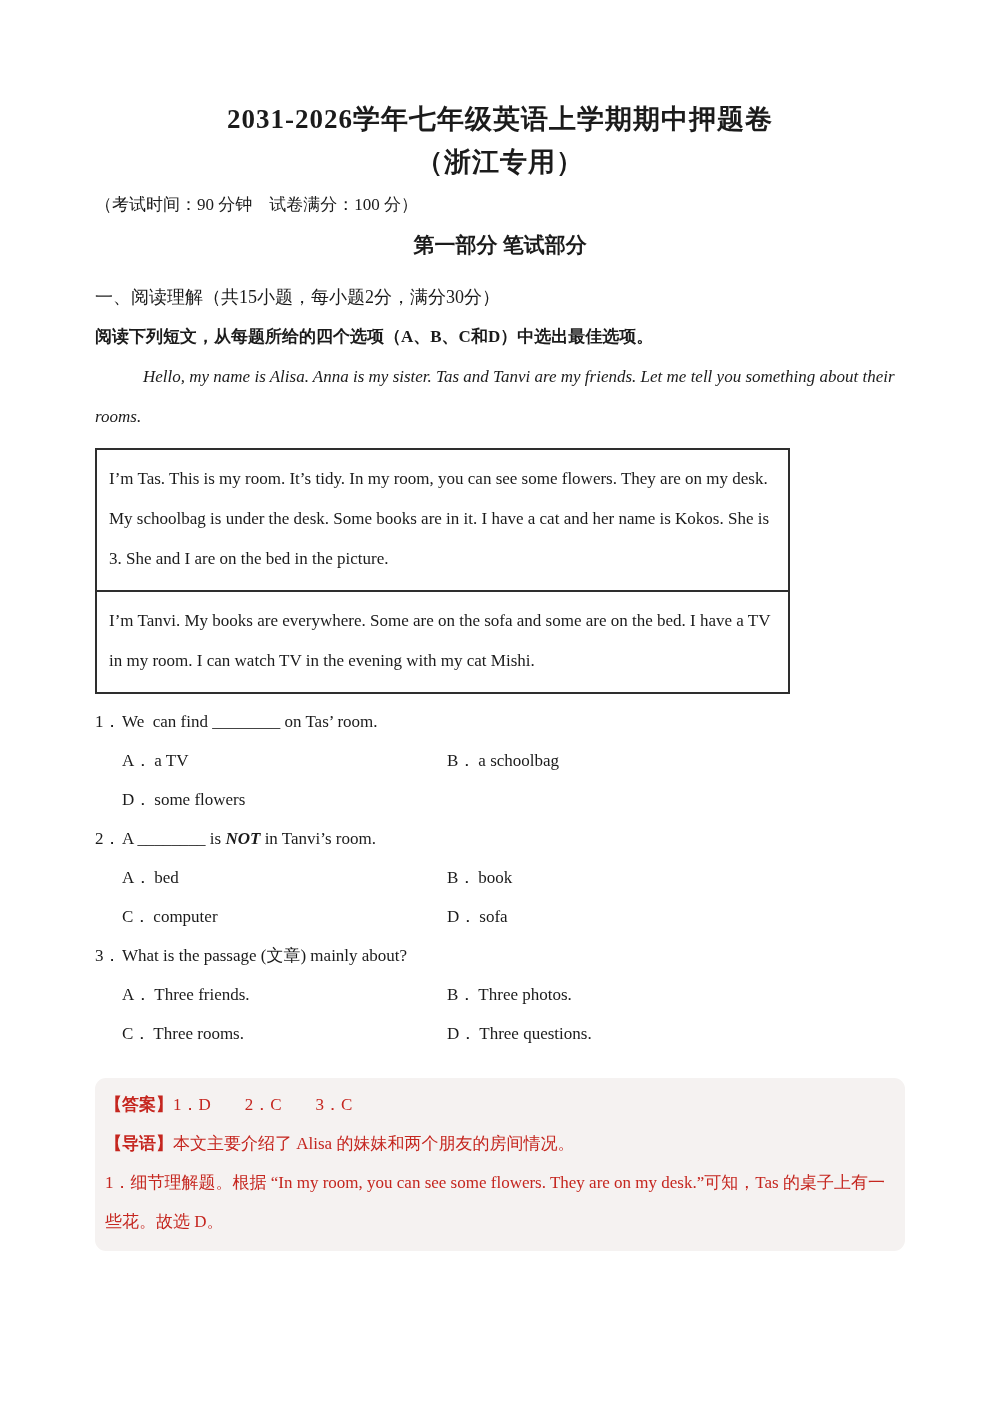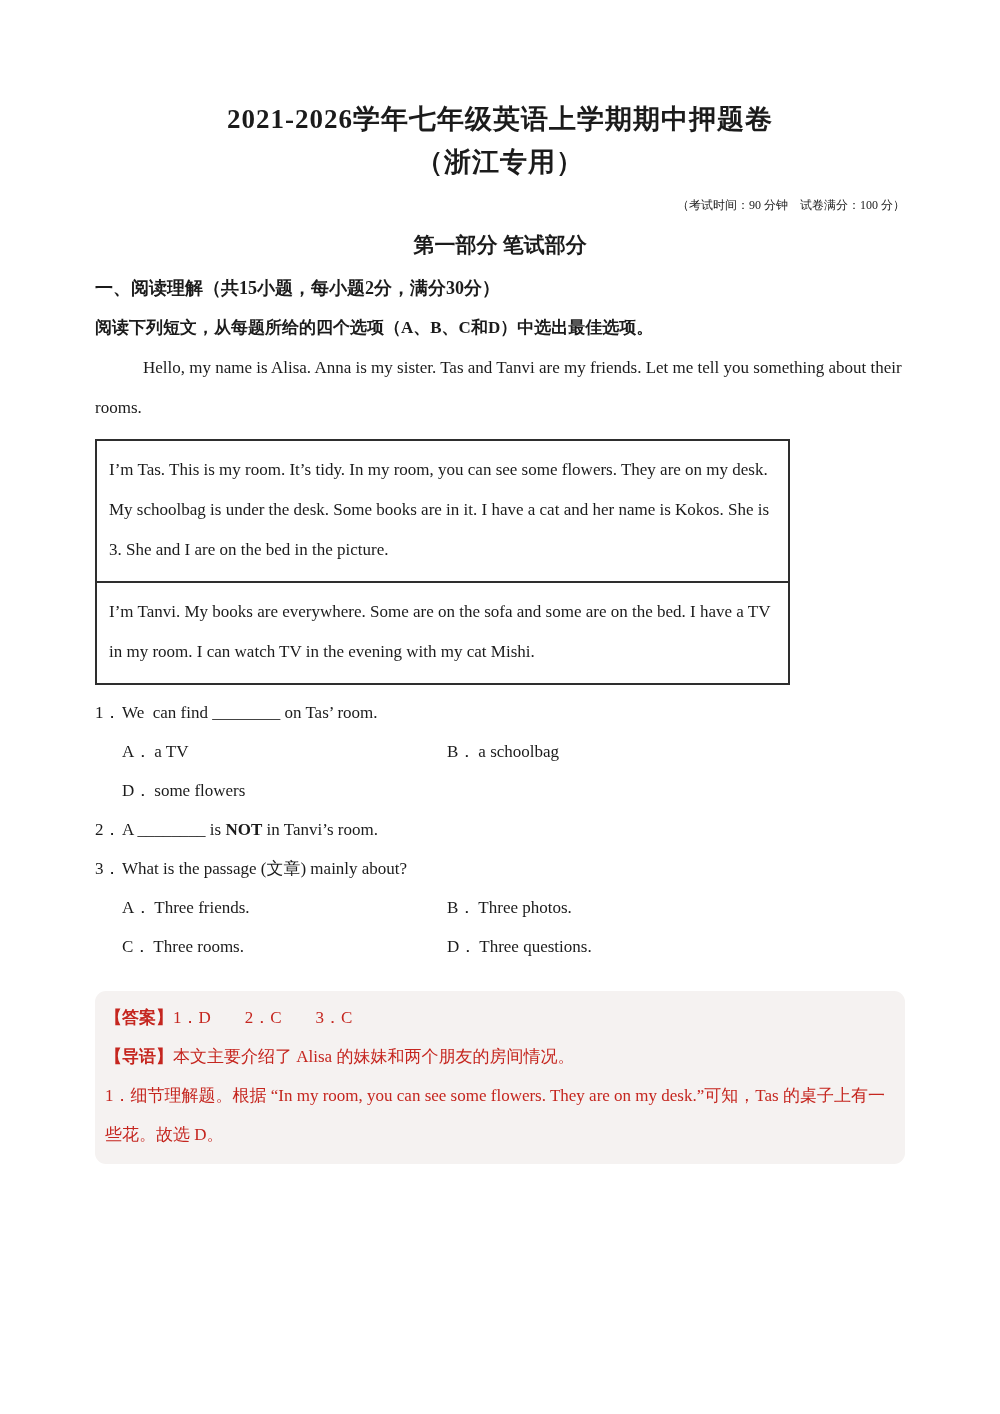--- a/index.html
+++ b/index.html
@@ -26,49 +26,50 @@
   }
   .doc-subtitle {
     text-align: center;
     font-size: 27px;
     font-weight: bold;
     line-height: 34px;
     margin-top: 9px;
     letter-spacing: 1px;
   }
   .exam-info {
-    text-align: right;
-    font-size: 12px;
+    text-align: left;
+    font-size: 17px;
     line-height: 22px;
     margin-top: 15px;
   }
   .part-heading {
     text-align: center;
     font-size: 21px;
     font-weight: bold;
     line-height: 28px;
     margin-top: 15px;
   }
   .section-heading {
     font-size: 18px;
-    font-weight: bold;
+    font-weight: normal;
     line-height: 24px;
-    margin-top: 17px;
+    margin-top: 26px;
   }
   .instructions {
     font-size: 17px;
     font-weight: bold;
     line-height: 23px;
     margin-top: 16px;
   }
   .intro {
     font-size: 17px;
     line-height: 40px;
     margin-top: 9px;
     text-indent: 48px;
+    font-style: italic;
   }
   table.passage {
     border-collapse: collapse;
     width: 695px;
     margin-top: 11px;
   }
   table.passage td {
     border: 2px solid #2e2e2e;
     font-size: 17px;
     line-height: 40px;
@@ -94,28 +95,28 @@
     width: 810px;
     background: #f5f2f1;
     color: #c5261f;
     font-size: 17px;
     line-height: 39px;
     padding: 7px 12px 10px 10px;
     border-radius: 11px;
   }
   .answer-block .label { font-weight: bold; }
   .answer-block p { white-space: pre-wrap; }
-  strong.notword { font-weight: bold; }
+  strong.notword { font-weight: bold; font-style: italic; }
 </style>
 </head>
 <body>
 
 <div class="page">
 
-  <div class="doc-title">2021-2026学年七年级英语上学期期中押题卷</div>
+  <div class="doc-title">2031-2026学年七年级英语上学期期中押题卷</div>
   <div class="doc-subtitle">（浙江专用）</div>
   <div class="exam-info">（考试时间：90 分钟　试卷满分：100 分）</div>
   <div class="part-heading">第一部分 笔试部分</div>
 
   <div class="section-heading">一、阅读理解（共15小题，每小题2分，满分30分）</div>
   <div class="instructions">阅读下列短文，从每题所给的四个选项（A、B、C和D）中选出最佳选项。</div>
   <p class="intro">Hello, my name is Alisa. Anna is my sister. Tas and Tanvi are my friends. Let me tell you something about their rooms.</p>
 
   <table class="passage">
     <tbody>
@@ -134,20 +135,26 @@
       <div class="q-stem"><span class="q-num">1．</span><span>We  can find ________ on Tas’ room.</span></div>
       <div class="options">
         <div class="option"><span class="opt-label">A．</span><span>a TV</span></div>
         <div class="option"><span class="opt-label">B．</span><span>a schoolbag</span></div>
         <div class="option"><span class="opt-label">D．</span><span>some flowers</span></div>
       </div>
     </div>
 
     <div class="question">
       <div class="q-stem"><span class="q-num">2．</span><span>A ________ is </span><strong class="notword">NOT</strong><span> in Tanvi’s room.</span></div>
+      <div class="options">
+        <div class="option"><span class="opt-label">A．</span><span>bed</span></div>
+        <div class="option"><span class="opt-label">B．</span><span>book</span></div>
+        <div class="option"><span class="opt-label">C．</span><span>computer</span></div>
+        <div class="option"><span class="opt-label">D．</span><span>sofa</span></div>
+      </div>
     </div>
 
     <div class="question">
       <div class="q-stem"><span class="q-num">3．</span><span>What is the passage (文章) mainly about?</span></div>
       <div class="options">
         <div class="option"><span class="opt-label">A．</span><span>Three friends.</span></div>
         <div class="option"><span class="opt-label">B．</span><span>Three photos.</span></div>
         <div class="option"><span class="opt-label">C．</span><span>Three rooms.</span></div>
         <div class="option"><span class="opt-label">D．</span><span>Three questions.</span></div>
       </div>

